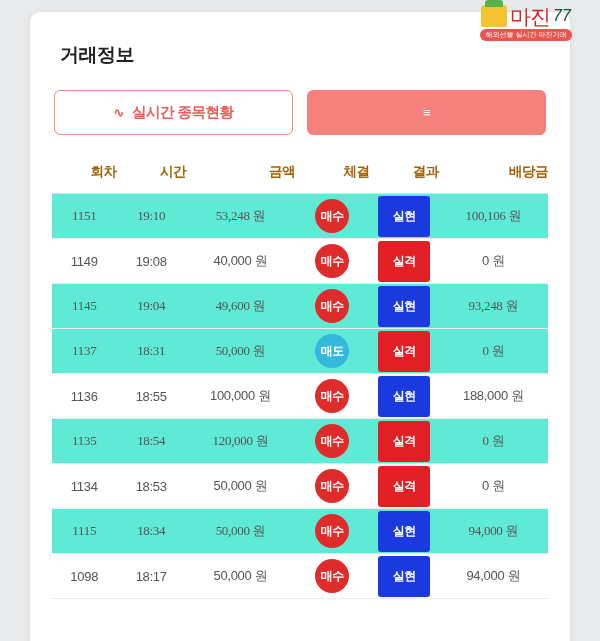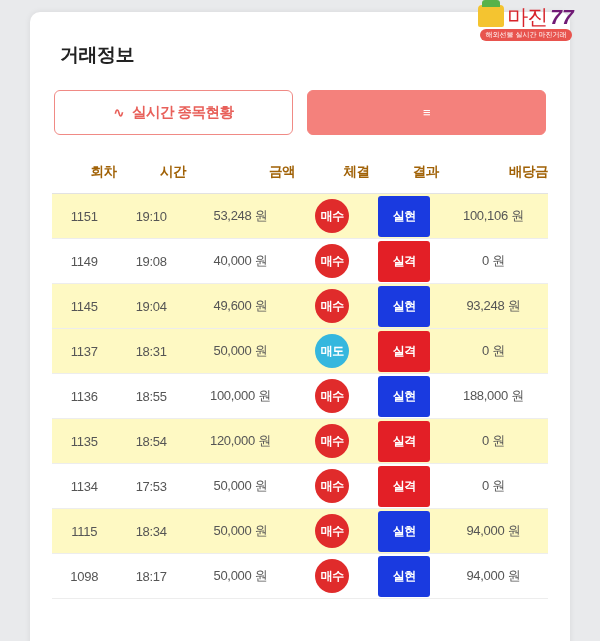--- a/index.html
+++ b/index.html
@@ -51,23 +51,23 @@
     border-radius: 3px 3px 0 0;
   }
   .logo-text {
     font-size: 21px;
     font-weight: normal;
     color: #d8232a;
     letter-spacing: -1px;
     line-height: 1;
   }
   .logo-num {
-    font-size: 21px;
-    font-weight: bold;
-    color: #701a75;
+    font-size: 16px;
+    font-weight: normal;
+    color: #14532d;
     font-style: italic;
     line-height: 1;
   }
   .logo-sub {
     margin-top: 2px;
     font-size: 7px;
     color: #ffffff;
     background: #e8544e;
     border-radius: 6px;
     padding: 1px 6px;
@@ -144,21 +144,22 @@
   }
   table.tx td {
     font-size: 13px;
     color: #555555;
     text-align: center;
     height: 42px;
     border-bottom: 1px solid #ededed;
     letter-spacing: -0.3px;
   }
   tr.alt td {
-    background: #fef9c3;
+    background: #5eead4;
+    font-family: Liberation Serif, serif;
   }
   .col-round { width: 13%; }
   .col-time { width: 14%; }
   .col-amount { width: 22%; }
   .col-type { width: 15%; }
   .col-result { width: 14%; }
   .col-payout { width: 22%; }
 
   .pill {
     display: inline-block;
@@ -270,21 +271,21 @@
           <tr class="alt">
             <td class="col-round">1135</td>
             <td class="col-time">18:54</td>
             <td class="col-amount">120,000 원</td>
             <td class="col-type"><span class="pill pill-buy">매수</span></td>
             <td class="col-result"><span class="badge badge-lose">실격</span></td>
             <td class="col-payout">0 원</td>
           </tr>
           <tr>
             <td class="col-round">1134</td>
-            <td class="col-time">17:53</td>
+            <td class="col-time">18:53</td>
             <td class="col-amount">50,000 원</td>
             <td class="col-type"><span class="pill pill-buy">매수</span></td>
             <td class="col-result"><span class="badge badge-lose">실격</span></td>
             <td class="col-payout">0 원</td>
           </tr>
           <tr class="alt">
             <td class="col-round">1115</td>
             <td class="col-time">18:34</td>
             <td class="col-amount">50,000 원</td>
             <td class="col-type"><span class="pill pill-buy">매수</span></td>

